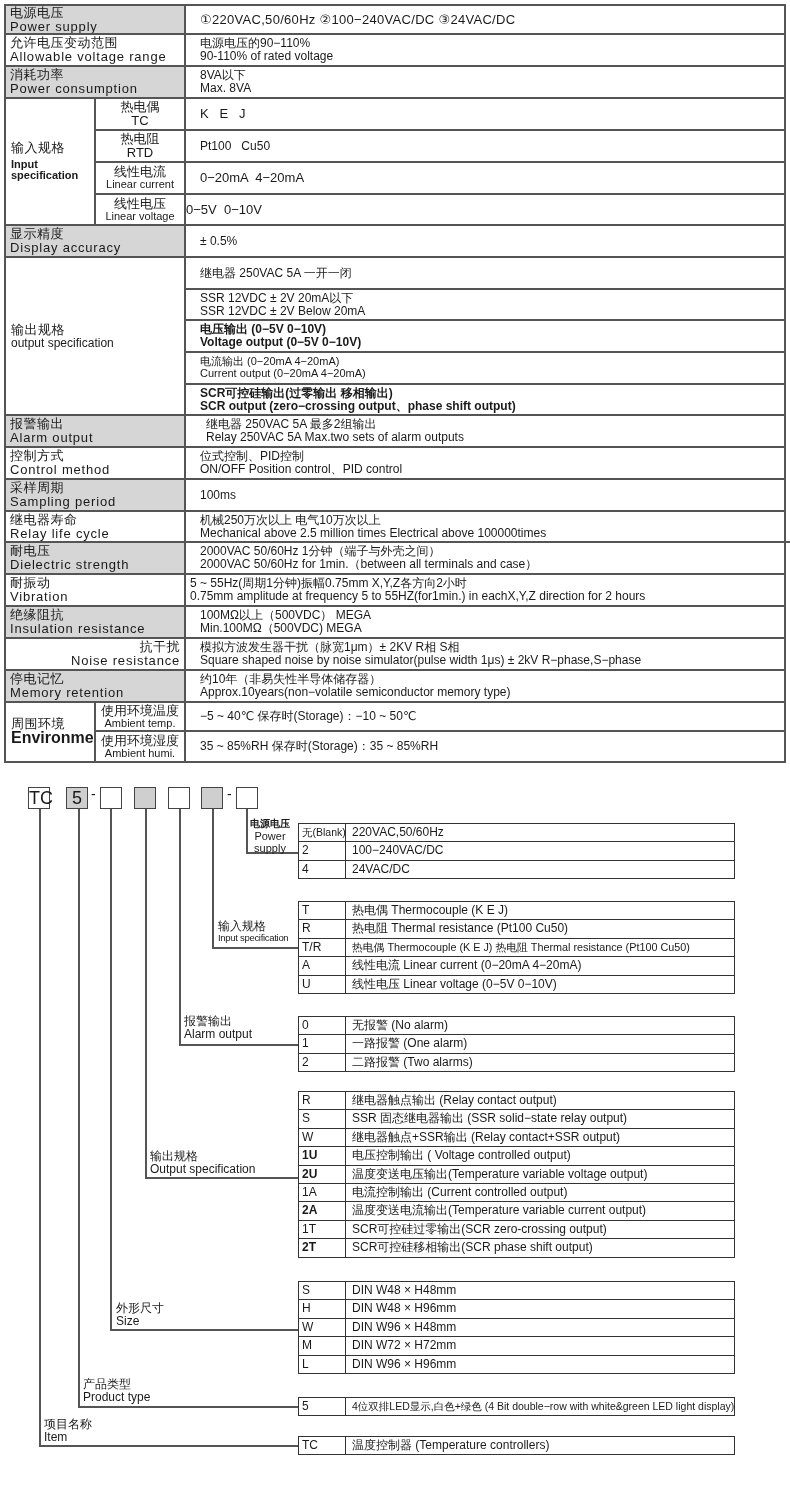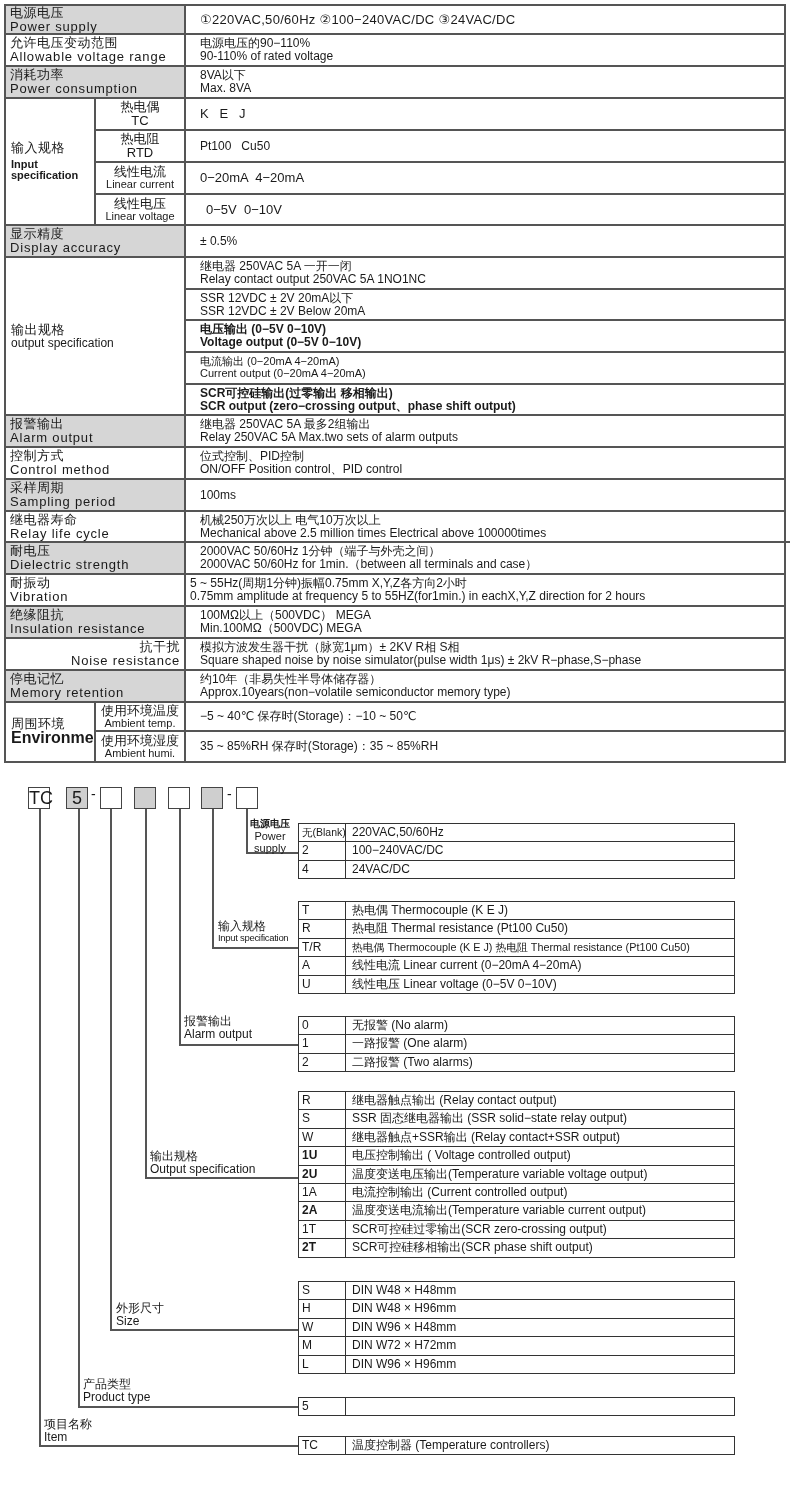--- a/index.html
+++ b/index.html
@@ -88,39 +88,38 @@
     <span class="sub-cn">线性电流</span>
     <span class="sub-en">Linear current</span>
   </div>
   <div class="cell val vcenter" style="left:180px;top:157px;width:598px;height:32px;padding-left:14px;font-size:13px;border-right:none">
     <span style="white-space:pre">0−20mA  4−20mA</span>
   </div>
   <div class="cell vcenter center" style="left:90px;top:189px;width:90px;height:31px">
     <span class="sub-cn">线性电压</span>
     <span class="sub-en">Linear voltage</span>
   </div>
-  <div class="cell val vcenter" style="left:180px;top:189px;width:598px;height:31px;padding-left:20px;font-size:13px;border-right:none">
+  <div class="cell val vcenter" style="left:180px;top:189px;width:598px;height:31px;padding-left:0;font-size:13px;border-right:none">
     <span style="white-space:pre">0−5V  0−10V</span>
   </div>
 
   <div class="cell gray vcenter" style="left:0;top:220px;width:180px;height:32px">
     <span class="lbl-cn">显示精度</span>
     <span class="lbl-en">Display accuracy</span>
   </div>
   <div class="cell val vcenter" style="left:180px;top:220px;width:598px;height:32px;padding-left:14px;border-right:none">
     <span>± 0.5%</span>
   </div>
 
   <div class="cell vcenter" style="left:0;top:252px;width:180px;height:158px;padding-left:5px">
     <span class="lbl-cn">输出规格</span>
     <span style="font-size:12px;display:block">output specification</span>
   </div>
   <div class="cell val vcenter" style="left:180px;top:252px;width:598px;height:32px;padding-left:14px;border-right:none">
     <span>继电器 250VAC 5A 一开一闭</span>
-    <span>Relay contact output 250VAC 5A 1NO1NC</span>
   </div>
   <div class="cell val vcenter" style="left:180px;top:284px;width:598px;height:31px;padding-left:14px;border-right:none">
     <span>SSR 12VDC ± 2V  20mA以下</span>
     <span>SSR 12VDC ± 2V  Below 20mA</span>
   </div>
   <div class="cell val vcenter bold" style="left:180px;top:315px;width:598px;height:32px;padding-left:14px;border-right:none">
     <span>电压输出 (0−5V 0−10V)</span>
     <span>Voltage output (0−5V 0−10V)</span>
   </div>
   <div class="cell val vcenter" style="left:180px;top:347px;width:598px;height:32px;padding-left:14px;border-right:none;font-size:11px">
@@ -130,21 +129,21 @@
   <div class="cell val vcenter bold" style="left:180px;top:379px;width:598px;height:31px;padding-left:14px;border-right:none">
     <span>SCR可控硅输出(过零输出 移相输出)</span>
     <span>SCR output (zero−crossing output、phase shift output)</span>
   </div>
 
   <div id="simple-rows">
       <div class="cell vcenter gray" style="left: 0px; top: 410px; width: 180px; height: 32px;">
         <span class="lbl-cn">报警输出</span>
         <span class="lbl-en">Alarm output</span>
       </div>
-      <div class="cell val vcenter" style="left: 180px; top: 410px; width: 598px; height: 32px; padding-left: 14px; border-right: none;">
+      <div class="cell val vcenter" style="left: 180px; top: 410px; width: 598px; height: 32px; padding-left: 20px; border-right: none;">
         <span>继电器 250VAC 5A 最多2组输出</span>
         <span>Relay 250VAC 5A Max.two sets of alarm outputs</span>
       </div>
       <div class="cell vcenter" style="left: 0px; top: 442px; width: 180px; height: 32px;">
         <span class="lbl-cn">控制方式</span>
         <span class="lbl-en">Control method</span>
       </div>
       <div class="cell val vcenter" style="left: 180px; top: 442px; width: 598px; height: 32px; padding-left: 14px; border-right: none;">
         <span>位式控制、PID控制</span>
         <span>ON/OFF Position control、PID control</span>
@@ -395,20 +394,21 @@
         <div class="odesc" style="">DIN W72 × H72mm</div>
       </div>
       <div class="orow">
         <div class="ocode" style="">L</div>
         <div class="odesc" style="">DIN W96 × H96mm</div>
       </div>
     </div>
   <div class="otable" style="top:1397px">
       <div class="orow">
         <div class="ocode" style="">5</div>
+        <div class="odesc sm" style="">4位双排LED显示,白色+绿色  (4 Bit double−row  with white&amp;green LED light display)</div>
       </div>
     </div>
   <div class="otable" style="top:1436px">
       <div class="orow">
         <div class="ocode" style="">TC</div>
         <div class="odesc" style="">温度控制器  (Temperature controllers)</div>
       </div>
     </div>
 </div>
 

